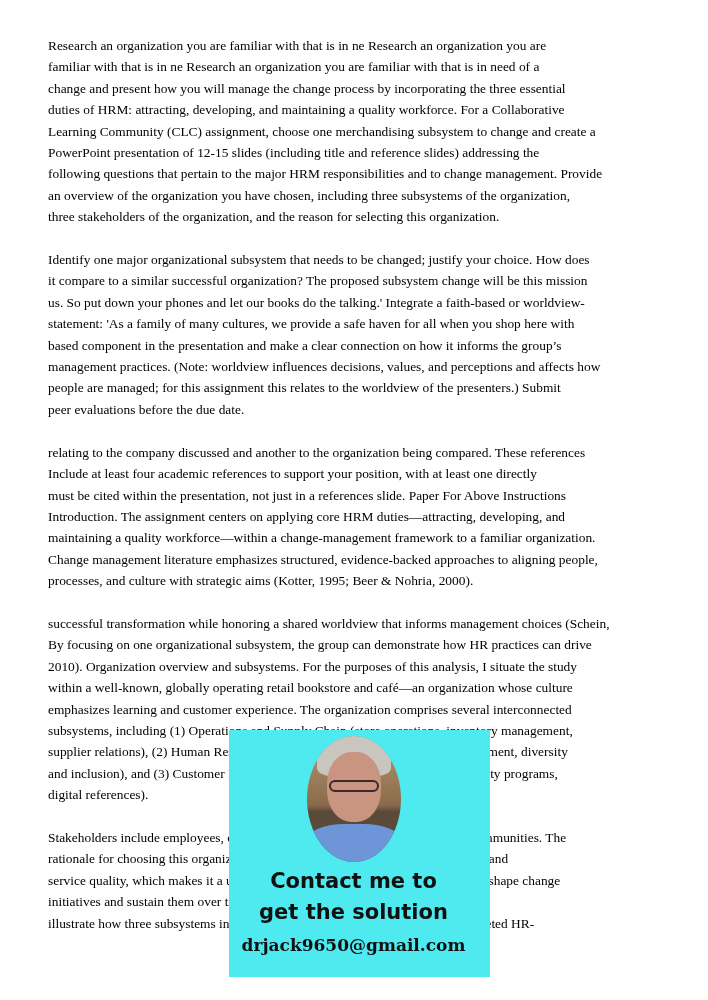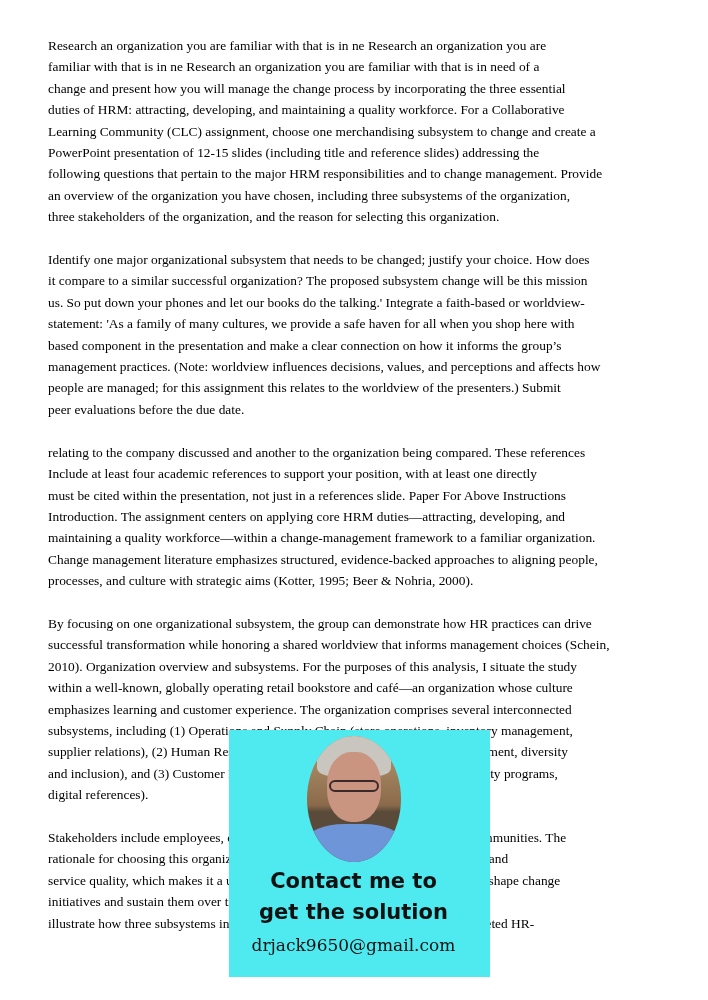--- a/index.html
+++ b/index.html
@@ -24,21 +24,21 @@
     .avatar .face { position: absolute; left: 20px; top: 16px; width: 54px; height: 70px; border-radius: 45%; background: #c99480; }
     .avatar .glasses { position: absolute; left: 22px; top: 44px; width: 50px; height: 12px; border: 2px solid #3a2a2a; border-radius: 6px; box-sizing: border-box; }
     .avatar .shirt { position: absolute; left: 0px; top: 88px; width: 94px; height: 40px; background: #6f95d9; border-radius: 40% 40% 0 0; }
     .cta {
       position: absolute; left: 0; top: 136px; width: 249px; text-align: center;
       font-family: "DejaVu Sans", "Liberation Sans", sans-serif; font-weight: bold;
       font-size: 21px; line-height: 31px; color: #111111;
     }
     .email {
       position: absolute; left: 0; top: 204px; width: 249px; text-align: center;
-      font-family: "DejaVu Serif", "Liberation Serif", serif; font-weight: normal;
+      font-family: "DejaVu Serif", "Liberation Serif", serif; font-weight: bold;
       font-size: 17px; line-height: 22px; color: #111111;
     }
   </style>
 </head>
 <body>
 
 <div class="page">
   <p class="para">
     <span class="line">Research an organization you are familiar with that is in ne Research an organization you are</span>
     <span class="line">familiar with that is in ne Research an organization you are familiar with that is in need of a</span>
@@ -63,22 +63,22 @@
   <p class="para">
     <span class="line">relating to the company discussed and another to the organization being compared. These references</span>
     <span class="line">Include at least four academic references to support your position, with at least one directly</span>
     <span class="line">must be cited within the presentation, not just in a references slide. Paper For Above Instructions</span>
     <span class="line">Introduction. The assignment centers on applying core HRM duties—attracting, developing, and</span>
     <span class="line">maintaining a quality workforce—within a change-management framework to a familiar organization.</span>
     <span class="line">Change management literature emphasizes structured, evidence-backed approaches to aligning people,</span>
     <span class="line">processes, and culture with strategic aims (Kotter, 1995; Beer &amp; Nohria, 2000).</span>
   </p>
   <p class="para">
+    <span class="line">successful transformation while honoring a shared worldview that informs management choices (Schein,</span>
     <span class="line">By focusing on one organizational subsystem, the group can demonstrate how HR practices can drive</span>
-    <span class="line">successful transformation while honoring a shared worldview that informs management choices (Schein,</span>
     <span class="line">2010). Organization overview and subsystems. For the purposes of this analysis, I situate the study</span>
     <span class="line">within a well-known, globally operating retail bookstore and café—an organization whose culture</span>
     <span class="line">emphasizes learning and customer experience. The organization comprises several interconnected</span>
     <span class="line">subsystems, including (1) Operations and Supply Chain (store operations, inventory management,</span>
     <span class="line">supplier relations), (2) Human Resources (talent acquisition, performance management, diversity</span>
     <span class="line">and inclusion), and (3) Customer Experience and Marketing (merchandising, loyalty programs,</span>
     <span class="line">digital references).</span>
   </p>
   <p class="para">
     <span class="line">Stakeholders include employees, customers, suppliers, shareholders, and local communities. The</span>

